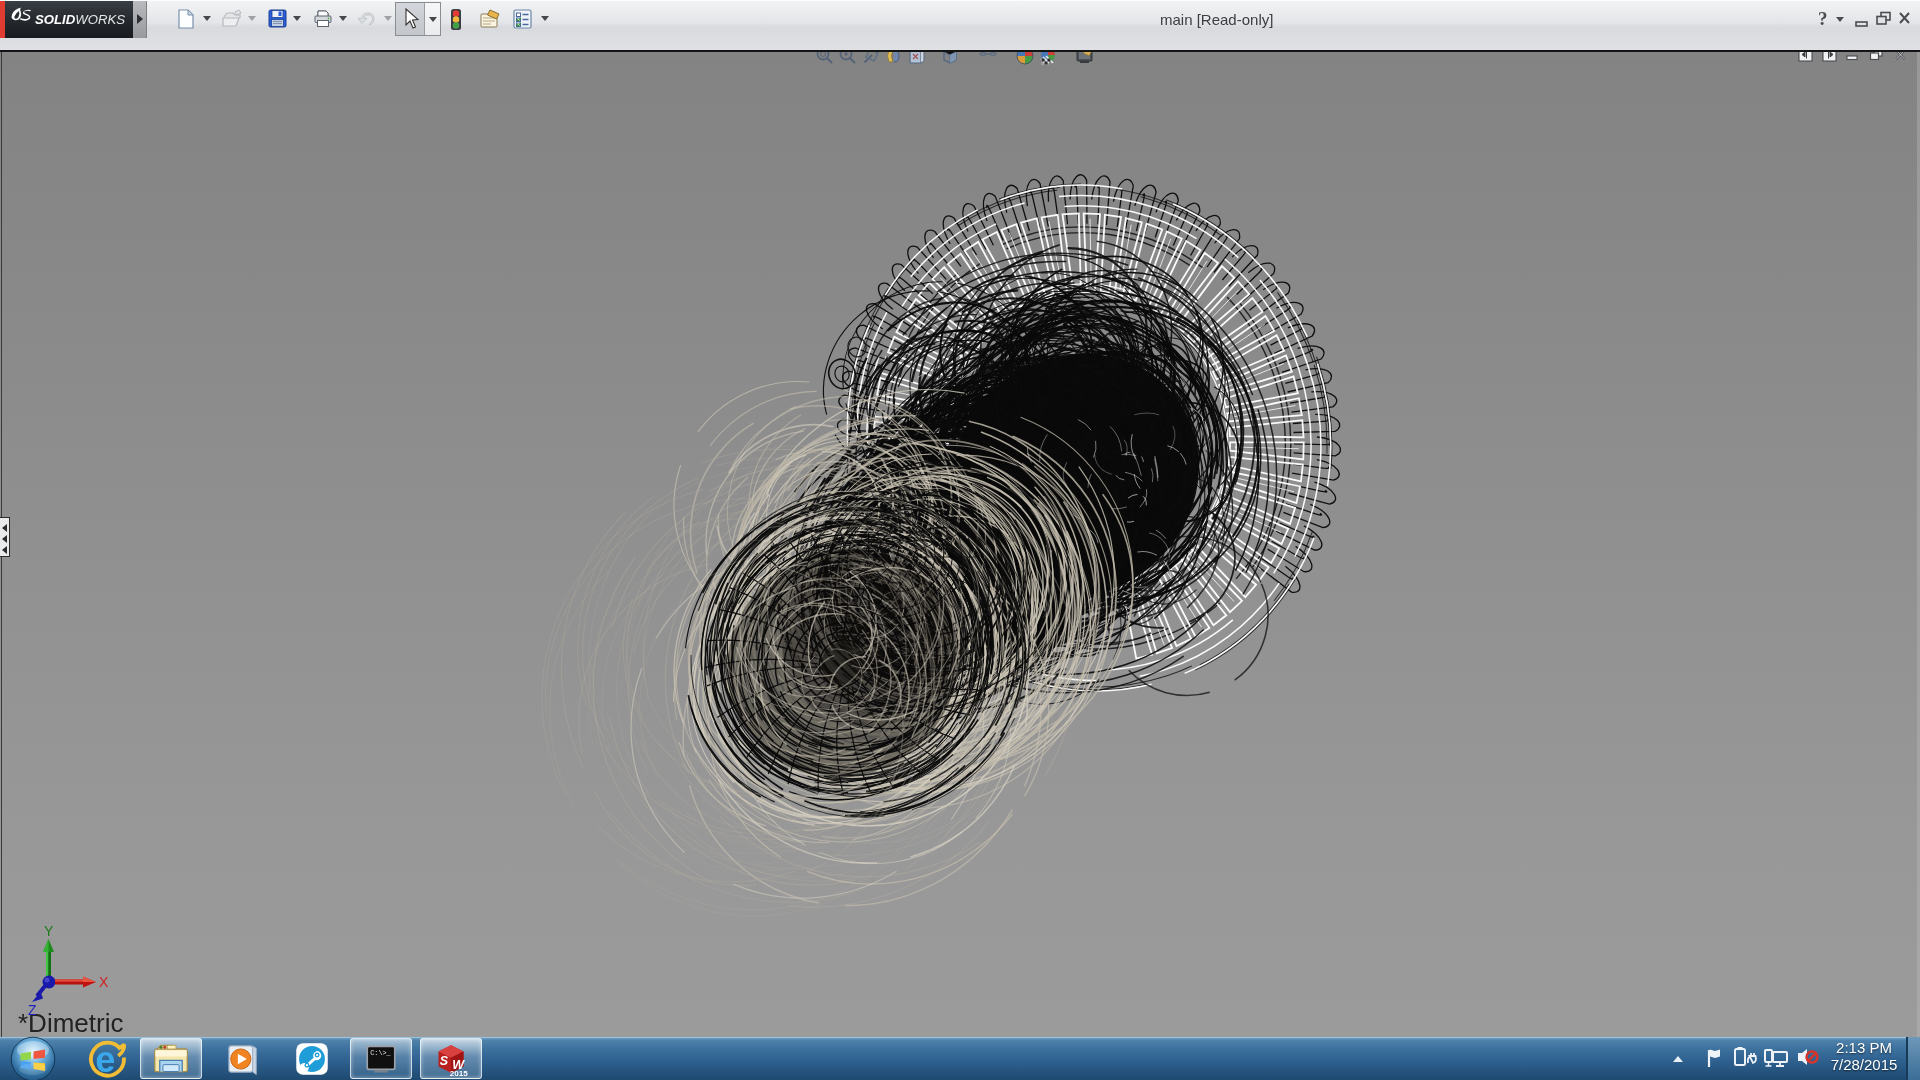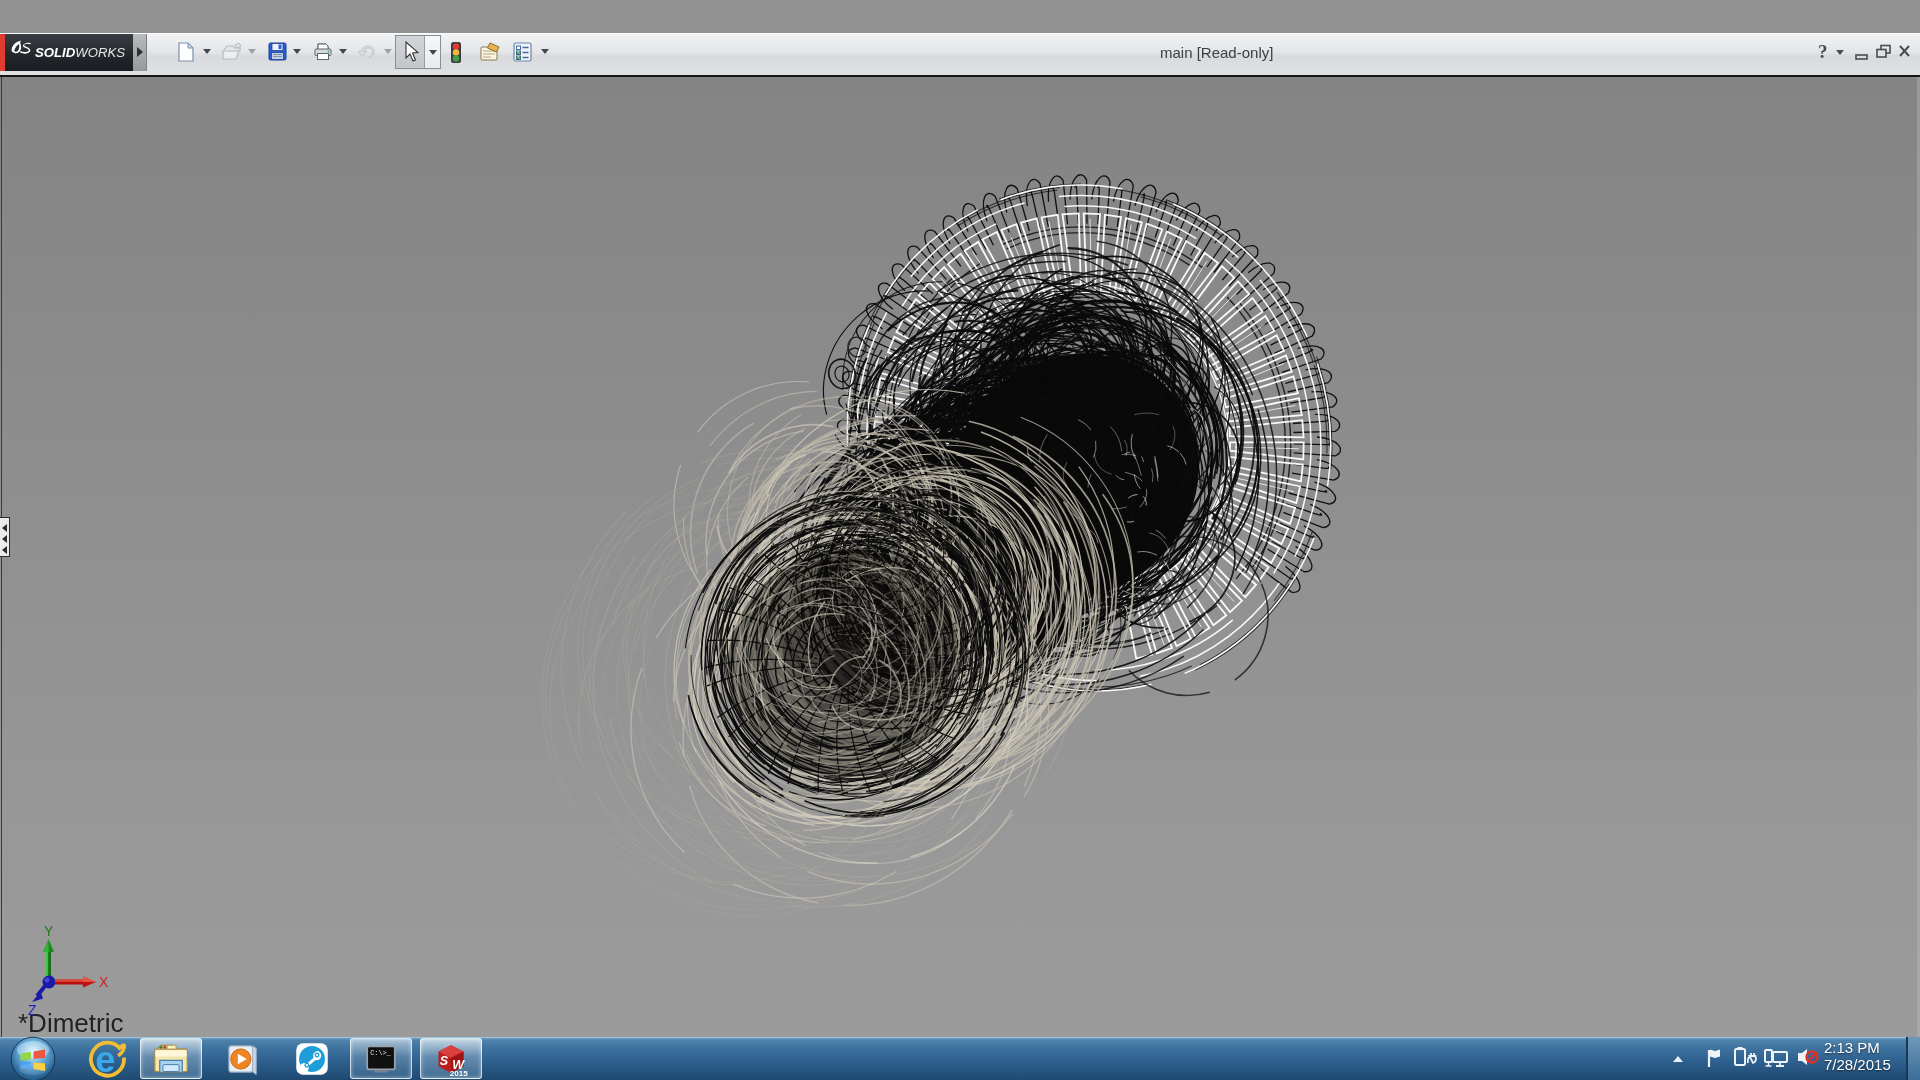--- a/index.html
+++ b/index.html
@@ -1,22 +1,22 @@
 <!DOCTYPE html>
 <html><head>
 <meta charset="utf-8">
 <style>
   * { margin:0; padding:0; box-sizing:border-box; }
   html,body { width:1920px; height:1080px; overflow:hidden; font-family:"Liberation Sans", sans-serif; }
   #stage { position:relative; width:1920px; height:1080px; background:#919191; }
 
   
-  #titlebar { position:absolute; left:0; top:0; width:1920px; height:44px;
+  #titlebar { position:absolute; left:0; top:0; width:1920px; height:52px;
     background:linear-gradient(180deg,#f2f4f5 0%,#e3e5e8 45%,#d8dadd 55%,#dfe1e4 100%);
-    border-bottom:2px solid #141414;margin-top:33px; }
+    border-bottom:2px solid #141414; }
   #titlebar:after { content:""; position:absolute; left:0; top:0; width:1920px; height:1px; background:#fbfcfd; }
   #swlogo { position:absolute; left:0; top:0; width:133px; height:38px; background:linear-gradient(180deg,#3a3f45 0%,#23272c 60%,#181b1f 100%); }
   #swlogo .red { position:absolute; left:0; top:0; width:5px; height:38px; background:#e03c31; }
   #swtab { position:absolute; left:133px; top:0; width:14px; height:38px; background:linear-gradient(180deg,#b9bbbe,#97999d); border-right:1px solid #7e8084; }
   #swtab .arr { position:absolute; left:4px; top:14px; width:0; height:0; border-left:6px solid #2b2e33; border-top:5px solid transparent; border-bottom:5px solid transparent; }
   .ttl { position:absolute; top:11px; color:#3c3e41; font-size:15px; }
   #title-main { left:1160px;text-align:right; }
   .dd { position:absolute; top:16px; width:0; height:0; border-left:4px solid transparent; border-right:4px solid transparent; border-top:5px solid #44474b; }
   .dd.gray { border-top-color:#9fa1a5; }
 
@@ -28,21 +28,21 @@
   #vtab .t { position:absolute; left:2px; width:0; height:0; border-right:5px solid #2b2b2b; border-top:4px solid transparent; border-bottom:4px solid transparent; }
   #dimetric { position:absolute; left:18px; top:968px; color:#222; font-size:26px; }
 
   
   #taskbar { position:absolute; left:0; top:1037px; width:1920px; height:43px;
     background:linear-gradient(180deg,#7ba7c9 0%,#4e82ab 8%,#3b6f9c 30%,#2f6190 55%,#275681 75%,#1e4a71 100%); }
   #taskbar:before { content:""; position:absolute; left:0; top:0; width:1920px; height:1px; background:#9cc3de; }
   .tbtn { position:absolute; top:1px; height:41px; border-radius:3px; }
   .tbtn.open { background:linear-gradient(180deg,rgba(255,255,255,0.50),rgba(255,255,255,0.18) 45%,rgba(120,170,210,0.25)); border:1px solid rgba(250,253,255,0.75); box-shadow:inset 0 0 4px rgba(255,255,255,0.5); }
   #sdesk { position:absolute; left:1906px; top:1037px; width:14px; height:43px; background:linear-gradient(180deg,#6e98b8,#3a6d97); border-left:2px solid #173a58; }
-  #clock { position:absolute; left:1824px; top:1039px; width:80px; color:#fff; font-size:15px; text-align:left; text-shadow:0 1px 2px rgba(0,0,0,0.6); line-height:17px; }
+  #clock { position:absolute; left:1824px; top:1039px; width:80px; color:#fff; font-size:15px; text-align:center; text-shadow:0 1px 2px rgba(0,0,0,0.6); line-height:17px; }
 </style>
 </head>
 <body>
 <div id="stage">
   <div id="viewport">
     <svg id="engine" width="1920" height="998" viewBox="0 0 1920 998" style="position:absolute;left:0;top:0">
         <g id="fan">
           <ellipse cx="1089.0" cy="398.0" rx="241.6" ry="255.4" transform="rotate(-18.0 1089.0 398.0)" fill="none" stroke="#1a1a1a" stroke-width="1.00" opacity="0.85" stroke-dasharray="107 117 137 106 110 120 89 111 118 144 84 87"></ellipse>
           <ellipse cx="1089.0" cy="398.0" rx="239.1" ry="252.9" transform="rotate(-18.0 1089.0 398.0)" fill="none" stroke="#1a1a1a" stroke-width="1.00" opacity="0.85" stroke-dasharray="83 146 122 57 141 164 120 123 88 53 112 59"></ellipse>
           <ellipse cx="1089.0" cy="398.0" rx="236.7" ry="250.3" transform="rotate(-18.0 1089.0 398.0)" fill="none" stroke="#1a1a1a" stroke-width="1.00" opacity="0.85" stroke-dasharray="90 80 79 106 106 150 111 126 110 129 107 84"></ellipse>

